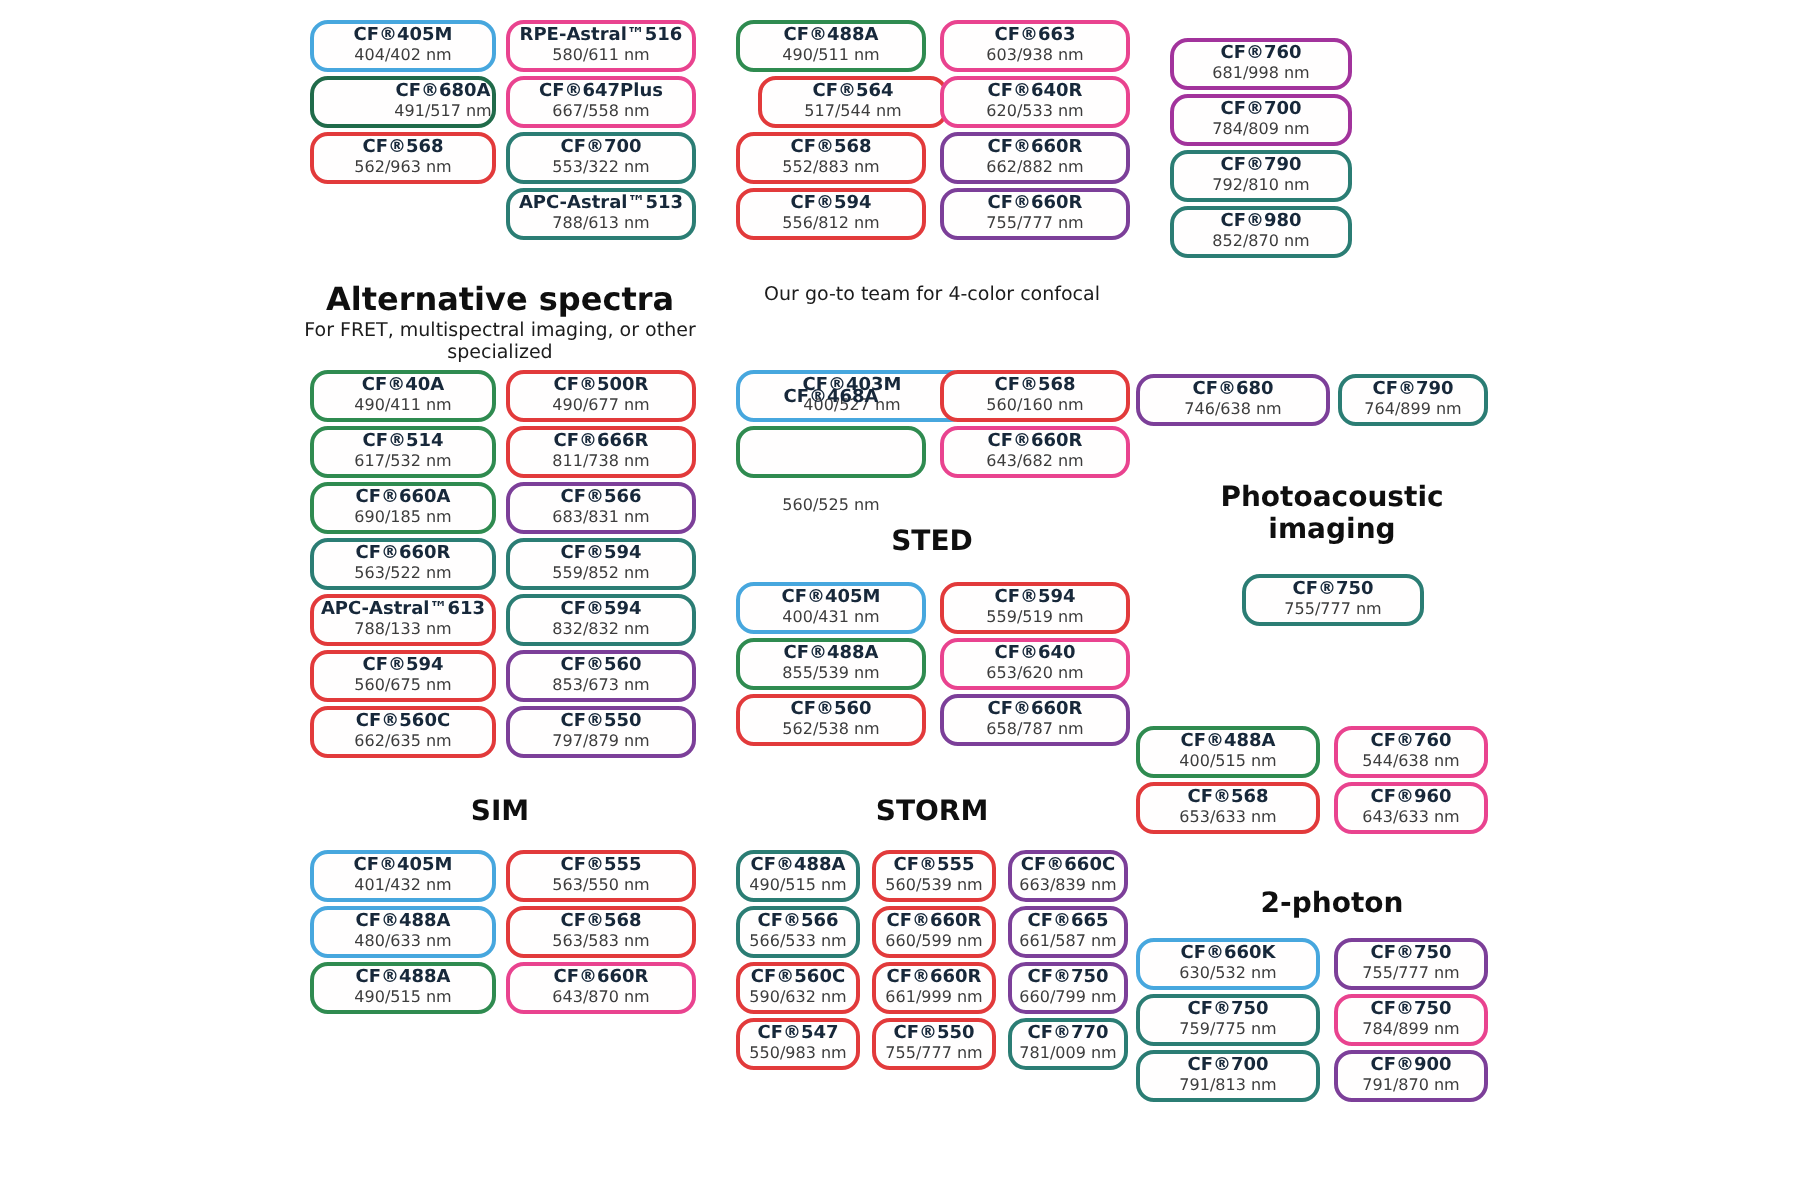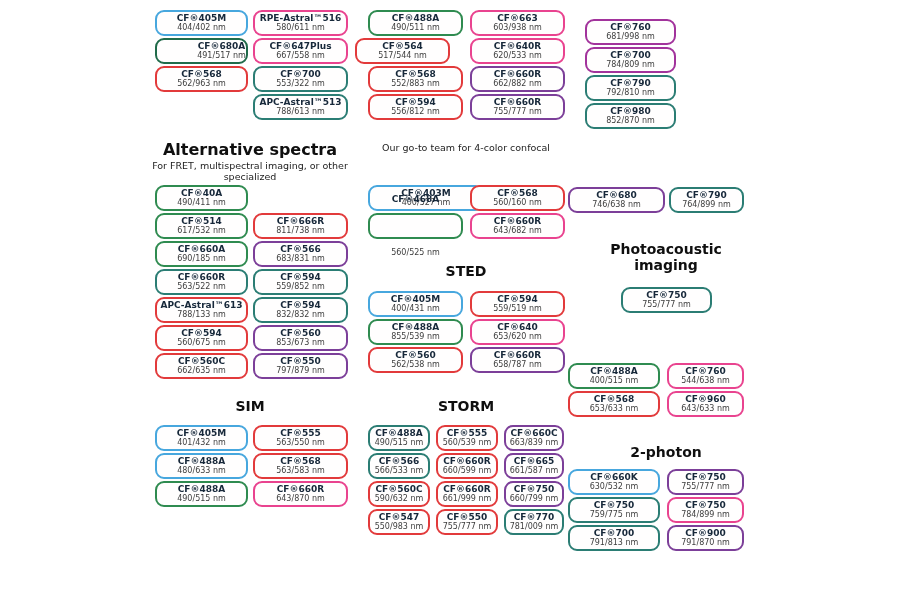--- a/index.html
+++ b/index.html
@@ -79,21 +79,21 @@
       <div class="dye-value">553/322 nm</div>
     </div>
     <div class="dye-box" style="left: 253px; top: 94px; width: 95px; border-color: rgb(43, 125, 116);">
       <div class="dye-name">APC-Astral™513</div>
       <div class="dye-value">788/613 nm</div>
     </div>
     <div class="dye-box" style="left: 368px; top: 10px; width: 95px; border-color: rgb(47, 139, 80);">
       <div class="dye-name">CF®488A</div>
       <div class="dye-value">490/511 nm</div>
     </div>
-    <div class="dye-box" style="left: 355px; top: 38px; width: 95px; border-color: rgb(226, 58, 59);">
+    <div class="dye-box" style="left: 379px; top: 38px; width: 95px; border-color: rgb(226, 58, 59);">
       <div class="dye-name">CF®564</div>
       <div class="dye-value">517/544 nm</div>
     </div>
     <div class="dye-box" style="left: 368px; top: 66px; width: 95px; border-color: rgb(226, 58, 59);">
       <div class="dye-name">CF®568</div>
       <div class="dye-value">552/883 nm</div>
     </div>
     <div class="dye-box" style="left: 368px; top: 94px; width: 95px; border-color: rgb(226, 58, 59);">
       <div class="dye-name">CF®594</div>
       <div class="dye-value">556/812 nm</div>
@@ -151,20 +151,24 @@
       <div class="dye-value">788/133 nm</div>
     </div>
     <div class="dye-box" style="left: 155px; top: 325px; width: 93px; border-color: rgb(226, 58, 59);">
       <div class="dye-name">CF®594</div>
       <div class="dye-value">560/675 nm</div>
     </div>
     <div class="dye-box" style="left: 155px; top: 353px; width: 93px; border-color: rgb(226, 58, 59);">
       <div class="dye-name">CF®560C</div>
       <div class="dye-value">662/635 nm</div>
     </div>
+    <div class="dye-box" style="left: 253px; top: 185px; width: 95px; border-color: rgb(226, 58, 59);">
+      <div class="dye-name">CF®500R</div>
+      <div class="dye-value">490/677 nm</div>
+    </div>
     <div class="dye-box" style="left: 253px; top: 213px; width: 95px; border-color: rgb(226, 58, 59);">
       <div class="dye-name">CF®666R</div>
       <div class="dye-value">811/738 nm</div>
     </div>
     <div class="dye-box" style="left: 253px; top: 241px; width: 95px; border-color: rgb(124, 63, 153);">
       <div class="dye-name">CF®566</div>
       <div class="dye-value">683/831 nm</div>
     </div>
     <div class="dye-box" style="left: 253px; top: 269px; width: 95px; border-color: rgb(43, 125, 116);">
       <div class="dye-name">CF®594</div>

